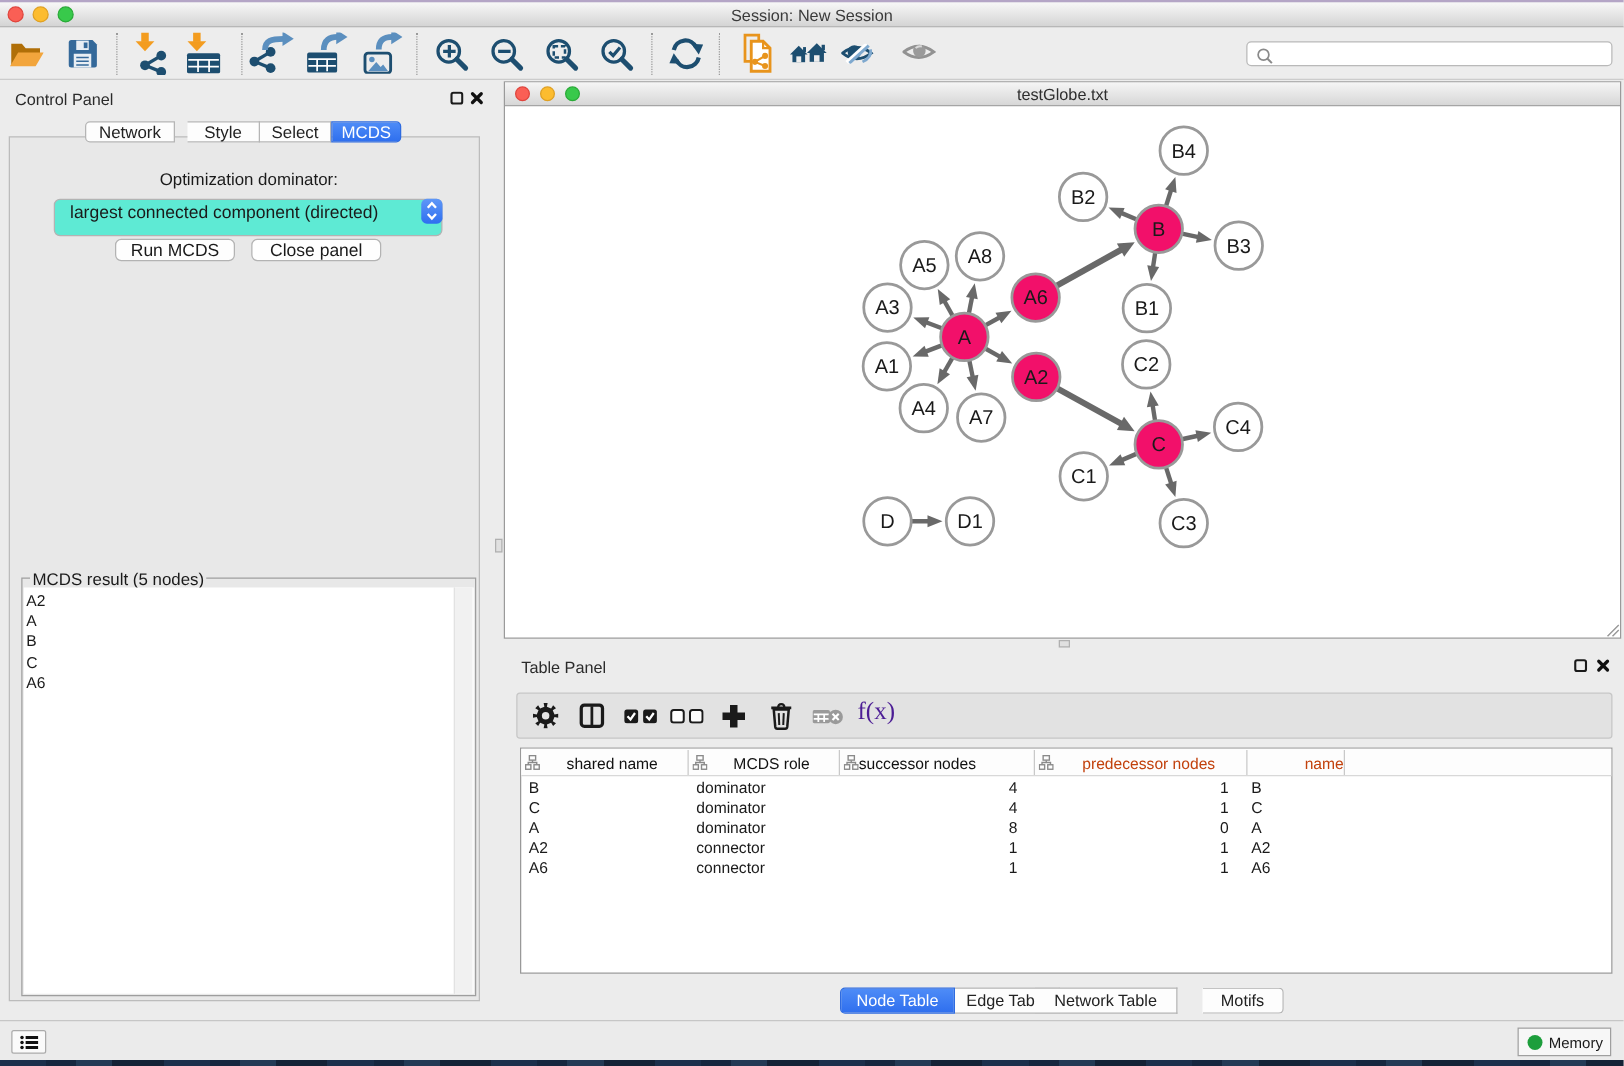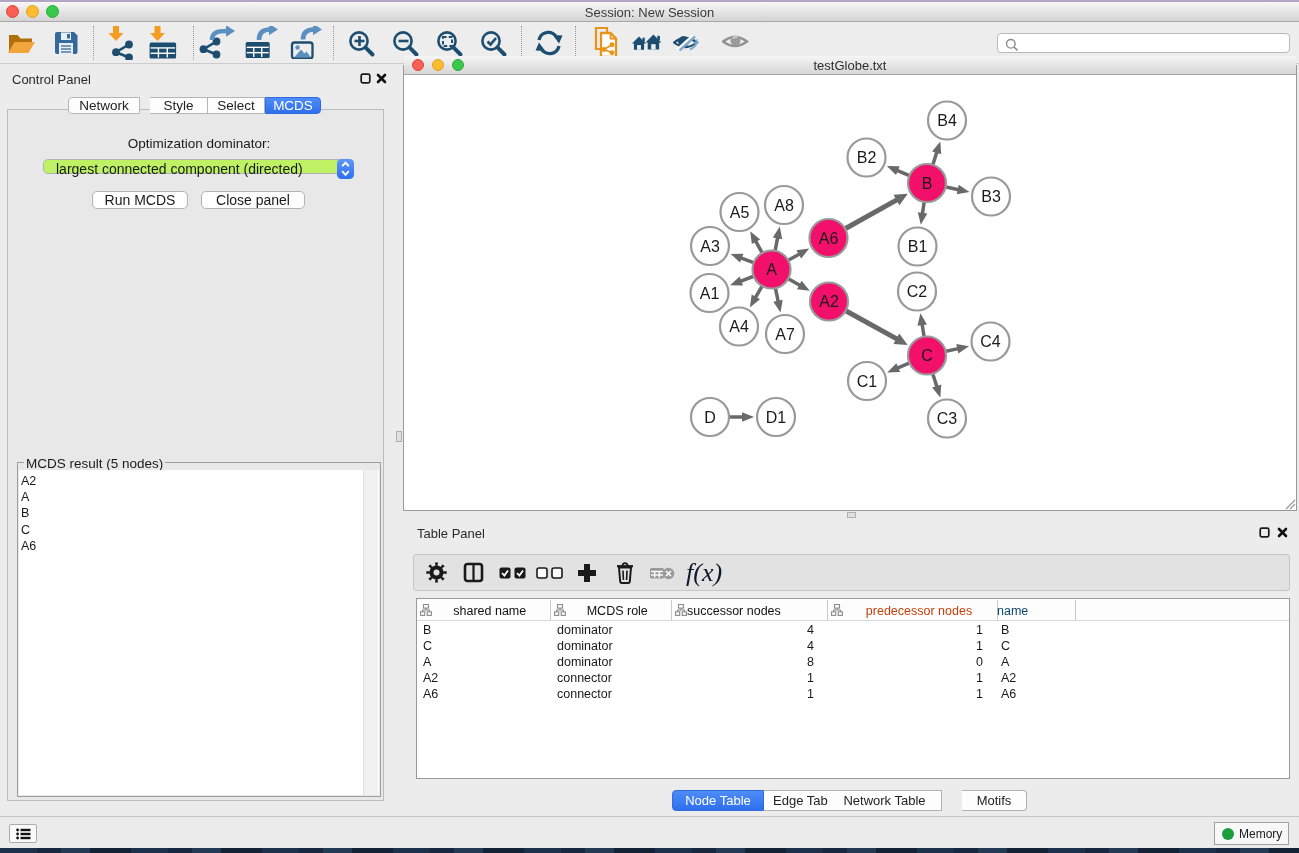--- a/index.html
+++ b/index.html
@@ -154,40 +154,40 @@
   </svg>
 <svg class="abs" style="left:376px;top:73px" width="11" height="11" viewBox="0 0 11 11">
     <path d="M2 2 L9 9 M9 2 L2 9" stroke="#111" stroke-width="2.6" stroke-linecap="round"></path>
   </svg>
 <div class="abs" style="left:7px;top:109px;width:377px;height:692px;background:#e8e8e8;border:1px solid #bcbcbc"></div>
 <div class="tab" style="left:68px;width:72px;border-radius:4px 0 0 4px">Network</div>
 <div class="tab" style="left:150px;width:58px;border-left:none">Style</div>
 <div class="tab" style="left:208px;width:57px;border-left:none">Select</div>
 <div class="tab" style="left:265px;width:56px;border:1px solid #2e6be0;border-radius:0 4px 4px 0;background:linear-gradient(#4e8cf7,#2f6fee);color:#fff">MCDS</div>
 <div class="abs" style="left:0;top:136px;width:398px;text-align:center;font-size:13.5px">Optimization dominator:</div>
-<div class="abs" style="left:43px;top:159px;width:311px;height:15px;background:#bef264;border:1px solid #b3b3b3;border-radius:5px">
+<div class="abs" style="left:43px;top:159px;width:311px;height:30px;background:#5eead4;border:1px solid #b3b3b3;border-radius:5px">
  <div class="abs" style="left:12px;top:1px;font-size:14px">largest connected component (directed)</div>
  <div class="abs" style="right:-1px;top:-1px;width:17px;height:19.5px;border-radius:4.5px;background:linear-gradient(#5f97f7,#2e6ff0)">
   <svg width="17" height="19.5" viewBox="0 0 17 19.5">
         <path d="M5.2 7.2 L8.5 3.6 L11.8 7.2" fill="none" stroke="#fff" stroke-width="1.9"></path>
   <path d="M5.2 12.2 L8.5 15.8 L11.8 12.2" fill="none" stroke="#fff" stroke-width="1.9"></path>
       </svg>
  </div>
 </div>
 <div class="abs" style="left:92px;top:190.5px;width:96px;height:18.5px;background:#fefefe;border:1px solid #b3b3b3;border-radius:5px;text-align:center;font-size:14px;line-height:17px">Run MCDS</div>
 <div class="abs" style="left:201px;top:190.5px;width:104px;height:18.5px;background:#fefefe;border:1px solid #b3b3b3;border-radius:5px;text-align:center;font-size:14px;line-height:17px">Close panel</div>
 
 <div class="abs" style="left:17px;top:462px;width:364px;height:335px;border:1px solid #9e9e9e"></div>
 <div class="abs" style="left:24px;top:456px;font-size:13.5px;background:#e8e8e8;padding:0 2px">MCDS result (5 nodes)</div>
 <div class="abs" style="left:19px;top:470px;width:360px;height:325px;background:#fff"></div>
 <div class="abs" style="left:363px;top:470px;width:15px;height:325px;background:#f1f1f1;border-left:1px solid #e2e2e2"></div>
 <div class="abs" style="left:21px;top:473px;font-size:12.5px;line-height:16.2px">A2<br>A<br>B<br>C<br>A6</div>
 
 <div class="abs" style="left:403px;top:65px;width:894px;height:446px;background:#fff;border:1px solid #9a9a9a"></div>
-<div class="abs" style="left:404px;top:56px;width:892px;height:19px;background:linear-gradient(#f5f5f5,#d7d7d7);border-bottom:1px solid #a5a5a5">
+<div class="abs" style="left:404px;top:66px;width:892px;height:19px;background:linear-gradient(#f5f5f5,#d7d7d7);border-bottom:1px solid #a5a5a5">
  <div class="abs tl" style="left:8px;top:3px;width:12px;height:12px;background:#fa5f55;border:0.5px solid #df443c"></div>
  <div class="abs tl" style="left:28px;top:3px;width:12px;height:12px;background:#fcbc2f;border:0.5px solid #dfa023"></div>
  <div class="abs tl" style="left:47.5px;top:3px;width:12px;height:12px;background:#38c94b;border:0.5px solid #29aa37"></div>
  <div class="abs" style="left:0;top:2px;width:100%;text-align:center;font-size:13px;color:#2e2e2e">testGlobe.txt</div>
 </div>
 <svg class="abs" style="left:404px;top:85px" width="893" height="425" viewBox="0 0 893 425" font-family="Liberation Sans, sans-serif">
     <line x1="351.6" y1="190.5" x2="336.4" y2="196.3" stroke="#696969" stroke-width="3.5"></line>
 <polygon points="326.1,200.2 335.6,191.5 339.0,200.4" fill="#696969"></polygon>
 <line x1="351.6" y1="178.4" x2="336.8" y2="172.8" stroke="#696969" stroke-width="3.5"></line>
 <polygon points="326.6,168.9 339.5,168.7 336.0,177.6" fill="#696969"></polygon>
@@ -317,21 +317,21 @@
   </svg>
 <svg class="abs" style="left:650px;top:566px" width="25" height="14" viewBox="0 0 25 14">
     <rect x="0" y="2" width="14" height="10.5" rx="1.5" fill="#9a9a9a"></rect>
     <line x1="1" y1="5.5" x2="13" y2="5.5" stroke="#fff" stroke-width="1.4"></line>
     <line x1="1" y1="9.0" x2="13" y2="9.0" stroke="#fff" stroke-width="1.4"></line>
     <line x1="4.666666666666667" y1="5.5" x2="4.666666666666667" y2="11.5" stroke="#fff" stroke-width="1.4"></line>
     <line x1="9.333333333333334" y1="5.5" x2="9.333333333333334" y2="11.5" stroke="#fff" stroke-width="1.4"></line>
     <circle cx="18.5" cy="7.5" r="5.8" fill="#9a9a9a"></circle>
     <path d="M16 5 l5 5 M21 5 l-5 5" stroke="#fff" stroke-width="1.7"></path>
   </svg>
-<div class="abs" style="left:686px;top:558px;font-size:26px;font-family:'Liberation Serif',serif;font-style:italic;color:#0f172a">f(x)</div>
+<div class="abs" style="left:686px;top:558px;font-size:20px;font-family:'Liberation Serif',serif;color:#4c1d95">f(x)</div>
 
 <div class="abs" style="left:416px;top:598px;width:874px;height:181px;background:#fff;border:1px solid #999"></div>
 <div class="abs" style="left:417px;top:599px;width:872px;height:22px;background:#fdfdfd;border-bottom:1px solid #d8d8d8"></div>
 <div class="abs" style="left:549.5px;top:600px;width:1px;height:20px;background:#c9c9c9"></div>
 <div class="abs" style="left:671px;top:600px;width:1px;height:20px;background:#c9c9c9"></div>
 <div class="abs" style="left:827px;top:600px;width:1px;height:20px;background:#c9c9c9"></div>
 <div class="abs" style="left:997px;top:600px;width:1px;height:20px;background:#c9c9c9"></div>
 <div class="abs" style="left:1075px;top:600px;width:1px;height:20px;background:#c9c9c9"></div>
 <svg class="abs" style="left:420px;top:604px" width="12" height="12" viewBox="0 0 12 12">
     <rect x="3.5" y="0.5" width="5" height="3.6" fill="none" stroke="#8a8a8a" stroke-width="1.1"></rect>
@@ -354,21 +354,21 @@
     <path d="M6 4.2 V6 M2.6 7.8 V6 H9.4 V7.8" fill="none" stroke="#8a8a8a" stroke-width="1.1"></path>
   </svg>
 <div class="abs" style="left:687px;top:604px;width:138px;text-align:left;font-size:12.5px;color:#111">successor nodes</div>
 <svg class="abs" style="left:831px;top:604px" width="12" height="12" viewBox="0 0 12 12">
     <rect x="3.5" y="0.5" width="5" height="3.6" fill="none" stroke="#8a8a8a" stroke-width="1.1"></rect>
     <rect x="0.5" y="7.8" width="4.2" height="3.6" fill="none" stroke="#8a8a8a" stroke-width="1.1"></rect>
     <rect x="7.2" y="7.8" width="4.2" height="3.6" fill="none" stroke="#8a8a8a" stroke-width="1.1"></rect>
     <path d="M6 4.2 V6 M2.6 7.8 V6 H9.4 V7.8" fill="none" stroke="#8a8a8a" stroke-width="1.1"></path>
   </svg>
 <div class="abs" style="left:843px;top:604px;width:152px;text-align:center;font-size:12.5px;color:#c2410c">predecessor nodes</div>
-<div class="abs" style="left:997px;top:604px;width:78px;text-align:left;font-size:12.5px;color:#0c4a6e">name</div>
+<div class="abs" style="left:997px;top:604px;width:78px;text-align:right;font-size:12.5px;color:#c2410c">name</div>
 <div class="abs" style="left:423px;top:623px;font-size:12.5px">B</div>
 <div class="abs" style="left:557px;top:623px;font-size:12.5px">dominator</div>
 <div class="abs" style="left:671px;top:623px;width:143px;text-align:right;font-size:12.5px">4</div>
 <div class="abs" style="left:827px;top:623px;width:156px;text-align:right;font-size:12.5px">1</div>
 <div class="abs" style="left:1001px;top:623px;font-size:12.5px">B</div>
 <div class="abs" style="left:423px;top:639px;font-size:12.5px">C</div>
 <div class="abs" style="left:557px;top:639px;font-size:12.5px">dominator</div>
 <div class="abs" style="left:671px;top:639px;width:143px;text-align:right;font-size:12.5px">4</div>
 <div class="abs" style="left:827px;top:639px;width:156px;text-align:right;font-size:12.5px">1</div>
 <div class="abs" style="left:1001px;top:639px;font-size:12.5px">C</div>

